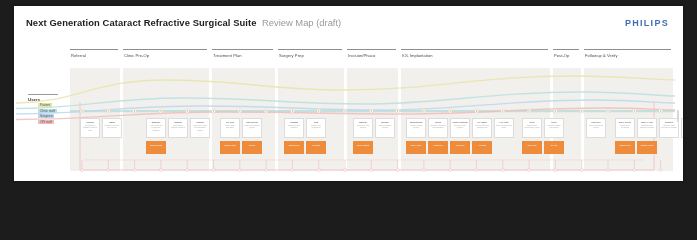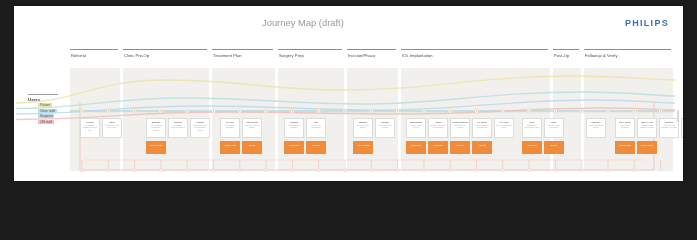--- a/index.html
+++ b/index.html
@@ -51,21 +51,22 @@
   .vscroll{position:absolute;right:4px;top:70px;width:2.5px;height:12px;background:#d8d8d8;
            border-radius:1.5px;}
 </style>
 </head>
 <body>
 
 <div class="frame">
   <div class="page">
 
     <div class="hdr">
-      <span class="title-sub" id="tsub" style="left: 248px;">Journey Map (draft)</span>
+      <span class="title-main">Next Generation Cataract Refractive Surgical Suite</span>
+      <span class="title-sub" id="tsub" style="left: 248px;">Review Map (draft)</span>
       <span class="brand">PHILIPS</span>
     </div>
 
     <div class="canvas">
 
       <div class="cols" id="cols">
           <div class="col" style="left: 0px; width: 52px;">
             <div class="rule"></div>
             <div class="clabel">Referral</div>
             <div class="band"></div>

